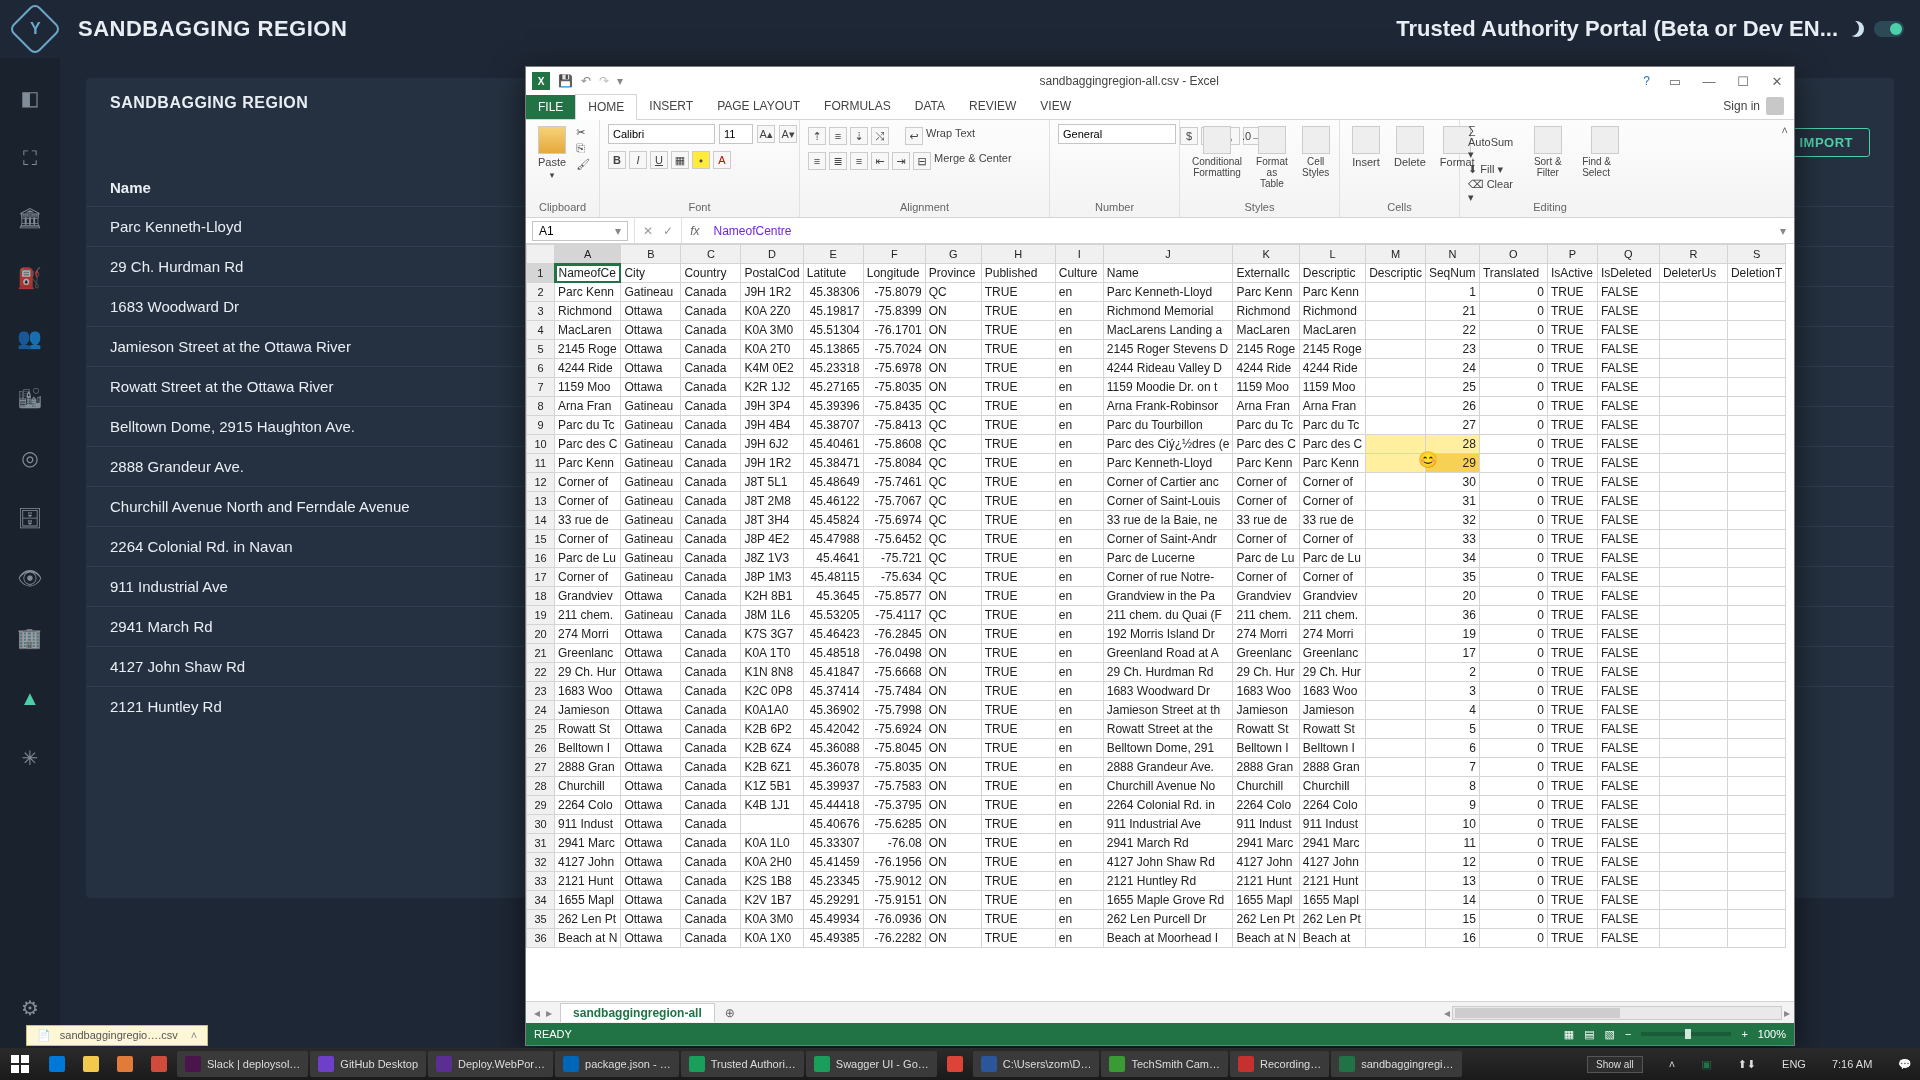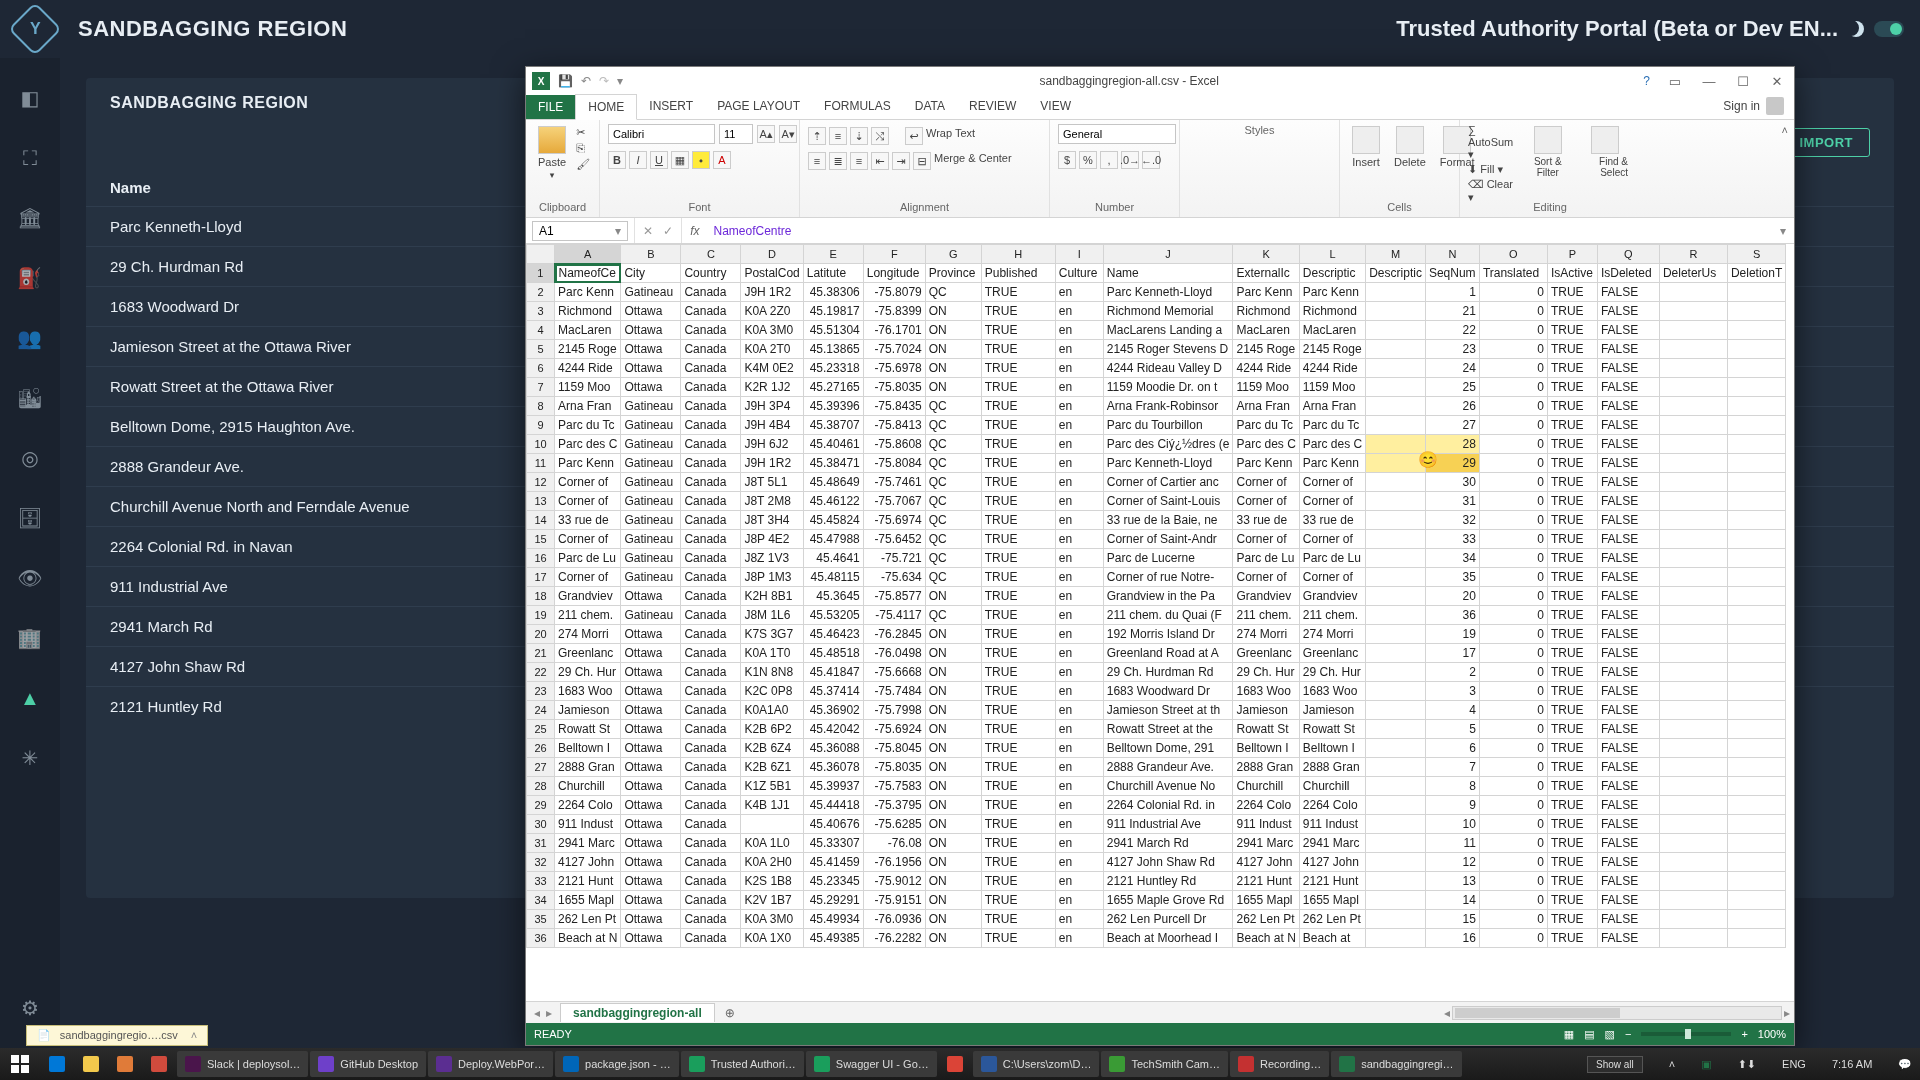--- a/index.html
+++ b/index.html
@@ -251,33 +251,47 @@
           <span class="rb-sq">≡</span>
           <span class="rb-sq">⇤</span>
           <span class="rb-sq">⇥</span>
           <span class="rb-sq">⊟</span>
           <span>Merge &amp; Center</span>
         </div>
       </div>
       <div class="rb-label">Alignment</div>
     </div>
     <div class="rb-group" style="width:130px">
-      <div class="rb-body" style="flex-direction:column;gap:4px">
+      <div class="rb-body" style="flex-direction:row;gap:4px">
         <input class="rb-sel" style="width: 118px;" value="General">
         <div class="rb-btnrow">
           <span class="rb-sq">$</span>
           <span class="rb-sq">%</span>
           <span class="rb-sq">,</span>
           <span class="rb-sq">.0→</span>
           <span class="rb-sq">←.0</span>
         </div>
       </div>
       <div class="rb-label">Number</div>
     </div>
     <div class="rb-group" style="width:160px">
+      <div class="rb-body">
+        <div class="rb-big">
+            <div class="rb-bigic"></div>
+            <span style="font-size:10px;text-align:center;line-height:1.1">Conditional Formatting</span>
+          </div>
+        <div class="rb-big">
+            <div class="rb-bigic"></div>
+            <span style="font-size:10px;text-align:center;line-height:1.1">Format as Table</span>
+          </div>
+        <div class="rb-big">
+            <div class="rb-bigic"></div>
+            <span style="font-size:10px;text-align:center;line-height:1.1">Cell Styles</span>
+          </div>
+      </div>
       <div class="rb-label">Styles</div>
     </div>
     <div class="rb-group" style="width:120px">
       <div class="rb-body">
         <div class="rb-big">
             <div class="rb-bigic"></div>
             <span>Insert</span>
           </div>
         <div class="rb-big">
             <div class="rb-bigic"></div>
@@ -296,21 +310,21 @@
           <span>∑ <span>AutoSum</span> ▾</span>
           <span>⬇ <span>Fill</span> ▾</span>
           <span>⌫ <span>Clear</span> ▾</span>
         </div>
         <div class="rb-big">
             <div class="rb-bigic"></div>
             <span style="font-size:10px;text-align:center;line-height:1.1">Sort &amp; Filter</span>
           </div>
         <div class="rb-big">
             <div class="rb-bigic"></div>
-            <span style="font-size:10px;text-align:right;line-height:1.1">Find &amp; Select</span>
+            <span style="font-size:10px;text-align:left;line-height:1.1">Find &amp; Select</span>
           </div>
       </div>
       <div class="rb-label">Editing</div>
     </div>
     <div style="margin-left:auto;padding:4px 6px;color:#666">˄</div>
   </div>
 
   <div class="ex-fxrow">
     <div class="namebox">
         <span>A1</span>

